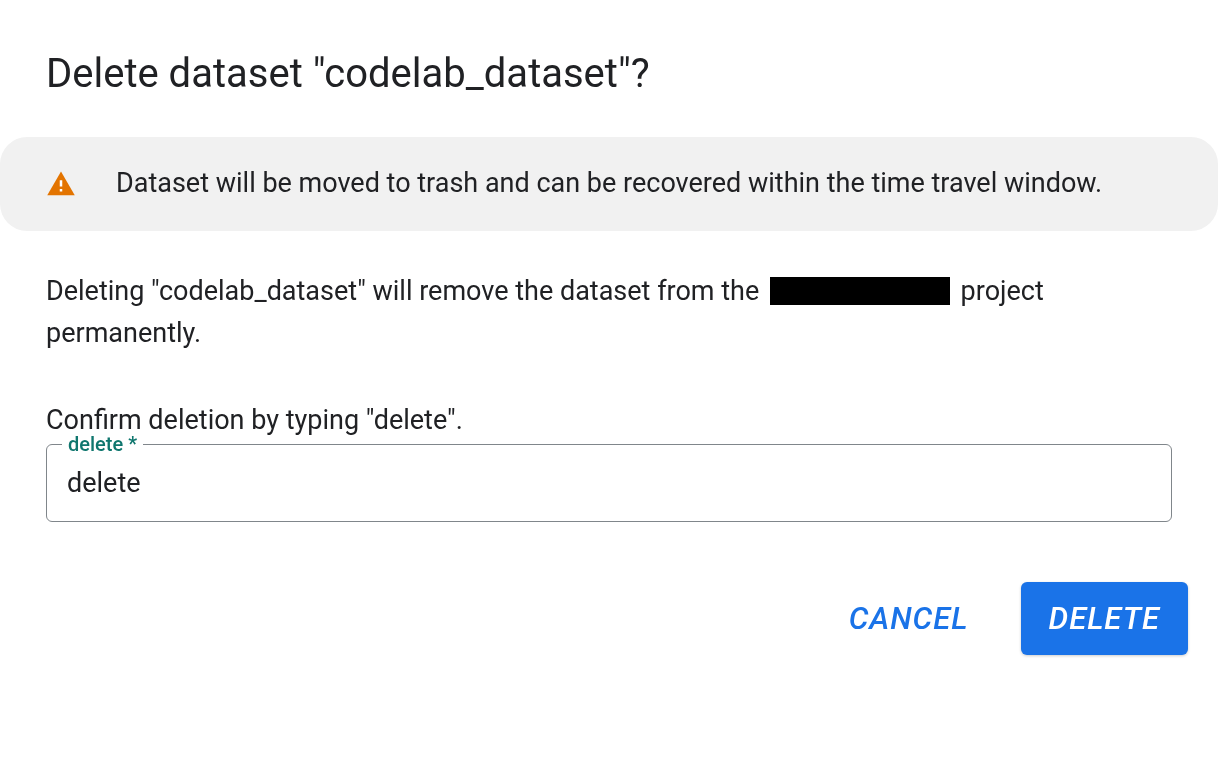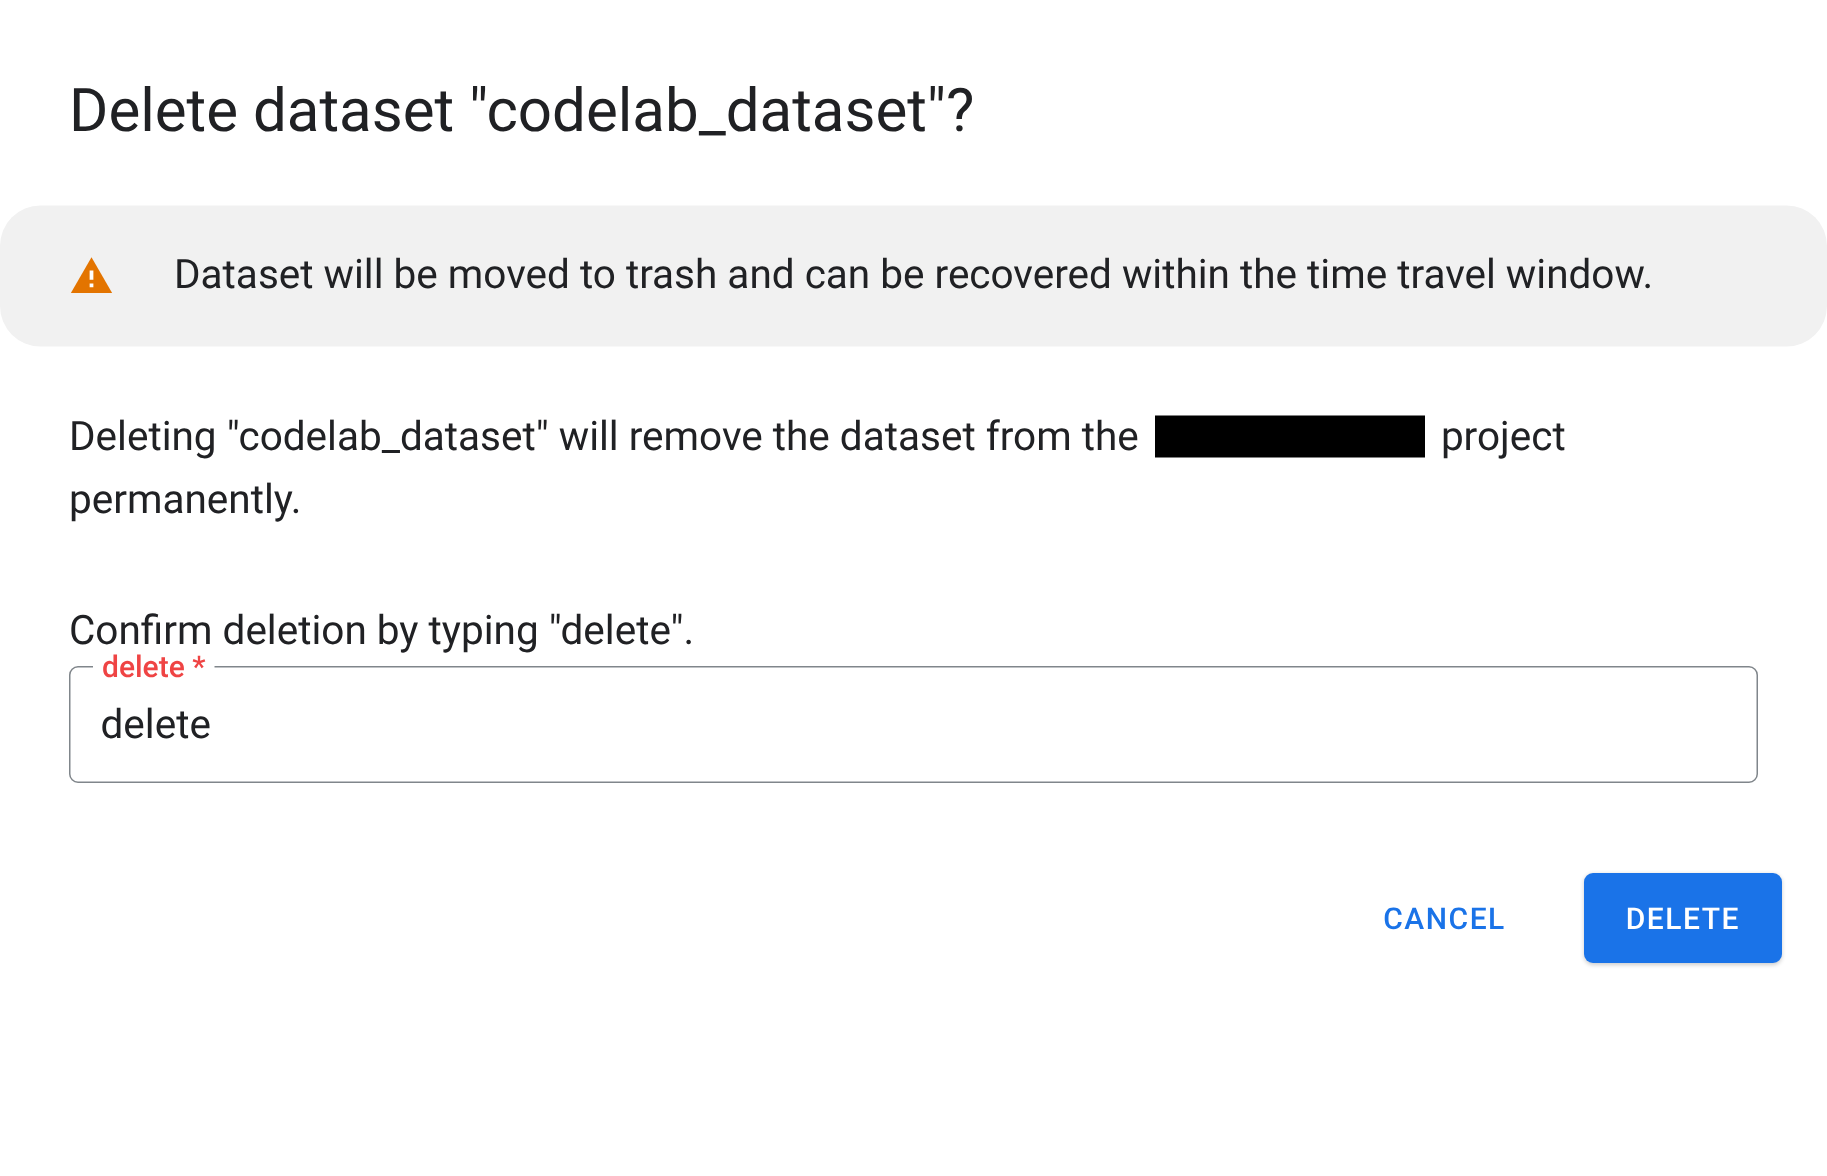--- a/index.html
+++ b/index.html
@@ -72,21 +72,21 @@
       margin-top: 4px;
     }
     .input-label {
       position: absolute;
       top: -12px;
       left: 16px;
       background: #fff;
       padding: 0 6px;
       font-size: 20px;
       font-weight: 500;
-      color: #ef4444;
+      color: #0f766e;
     }
     .delete-input {
       width: 100%;
       border: 1px solid #80868b;
       border-radius: 6px;
       padding: 22px 20px;
       font-size: 27px;
       font-family: inherit;
       color: #202124;
       outline: none;
@@ -94,28 +94,29 @@
     }
     .button-row {
       display: flex;
       justify-content: flex-end;
       gap: 24px;
       padding: 60px 30px 30px 46px;
       align-items: center;
     }
     .btn {
       font-family: inherit;
-      font-size: 20px;
+      font-size: 31px;
       font-weight: 500;
       letter-spacing: 1px;
       padding: 18px 28px;
       border-radius: 6px;
       border: none;
       cursor: pointer;
       text-transform: uppercase;
+      font-style: italic;
     }
     .btn-cancel {
       background: transparent;
       color: #1a73e8;
     }
     .btn-delete {
       background: #1a73e8;
       color: #fff;
       box-shadow: 0 1px 3px rgba(0,0,0,0.2);
     }

